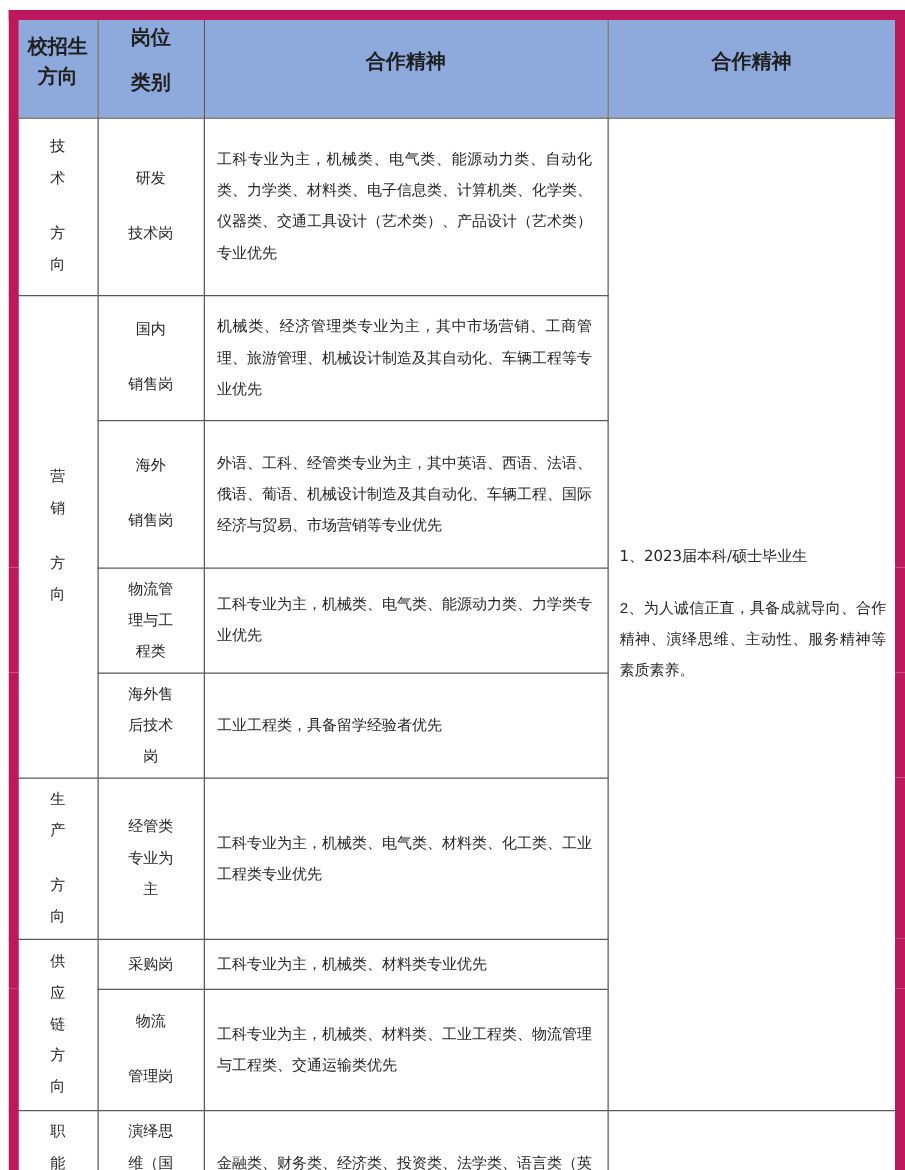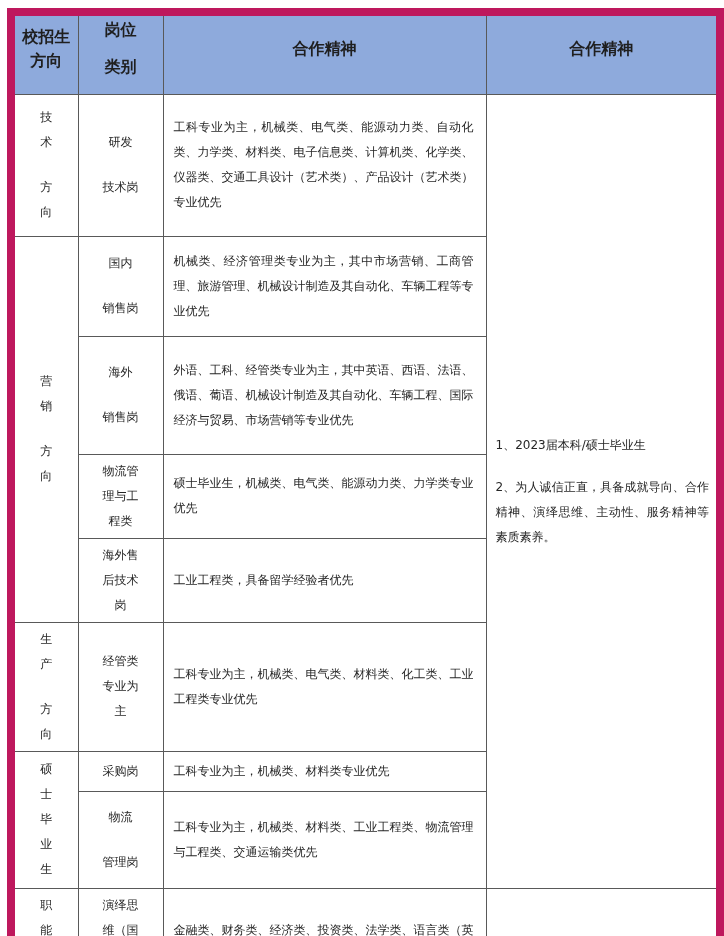--- a/index.html
+++ b/index.html
@@ -46,21 +46,21 @@
   }
   td.majors-cell {
     text-align: justify;
     padding: 6px 12px 6px 10px;
   }
   td.requirements-cell {
     text-align: justify;
     padding: 6px 7px 6px 9px;
   }
   
-  .para + .para { margin-top: 20px; }
+  .para + .para { margin-top: 20px; font-family: Liberation Mono, monospace; }
   th .para + .para { margin-top: 13px; }
   td.requirements-cell .para + .para { margin-top: 17px; }
 </style>
 </head>
 <body>
 
 <table class="recruit">
   <colgroup>
     <col style="width:67px">
     <col style="width:85px">
@@ -110,39 +110,39 @@
   <tr style="height:118px">
     <td class="category-cell">
           <div class="para">海外</div>
           <div class="para">销售岗</div>
         </td>
     <td class="majors-cell">外语、工科、经管类专业为主，其中英语、西语、法语、俄语、葡语、机械设计制造及其自动化、车辆工程、国际经济与贸易、市场营销等专业优先</td>
   </tr>
 
   <tr style="height:67px">
     <td class="category-cell">物流管理与工程类</td>
-    <td class="majors-cell">硕士毕业生，机械类、电气类、能源动力类、力学类专业优先</td>
+    <td class="majors-cell">工科专业为主，机械类、电气类、能源动力类、力学类专业优先</td>
   </tr>
 
   <tr style="height:70px">
     <td class="category-cell">海外售后技术岗</td>
     <td class="majors-cell">工业工程类，具备留学经验者优先</td>
   </tr>
 
   <tr style="height:84px">
     <td class="direction-cell">
           <div class="para">生产</div>
           <div class="para">方向</div>
         </td>
     <td class="category-cell">经管类专业为主</td>
     <td class="majors-cell">工科专业为主，机械类、电气类、材料类、化工类、工业工程类专业优先</td>
   </tr>
 
   <tr style="height:40px">
-    <td class="direction-cell" rowspan="2">硕士毕业生</td>
+    <td class="direction-cell" rowspan="2">供应链方向</td>
     <td class="category-cell">采购岗</td>
     <td class="majors-cell">工科专业为主，机械类、材料类专业优先</td>
   </tr>
 
   <tr style="height:97px">
     <td class="category-cell">
           <div class="para">物流</div>
           <div class="para">管理岗</div>
         </td>
     <td class="majors-cell">工科专业为主，机械类、材料类、工业工程类、物流管理与工程类、交通运输类优先</td>

